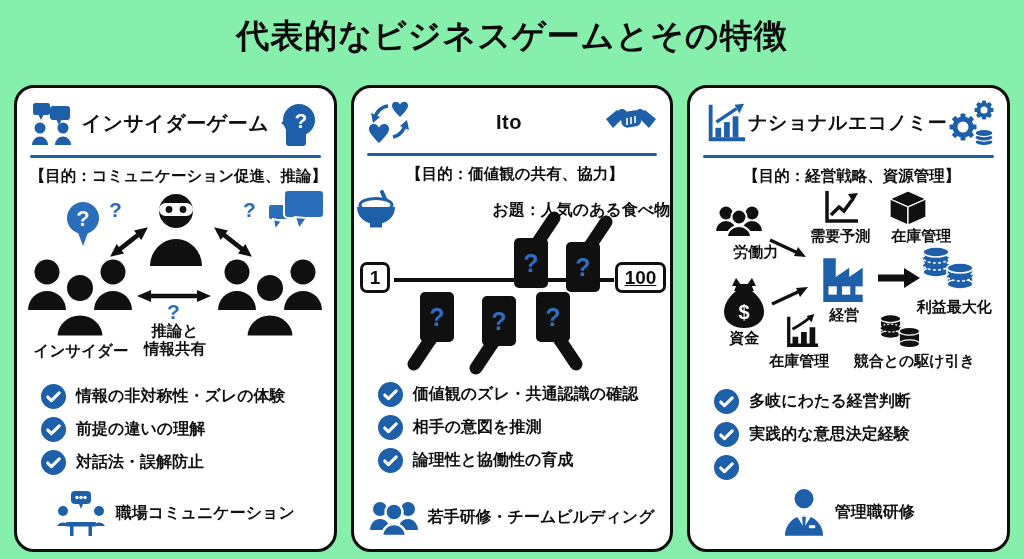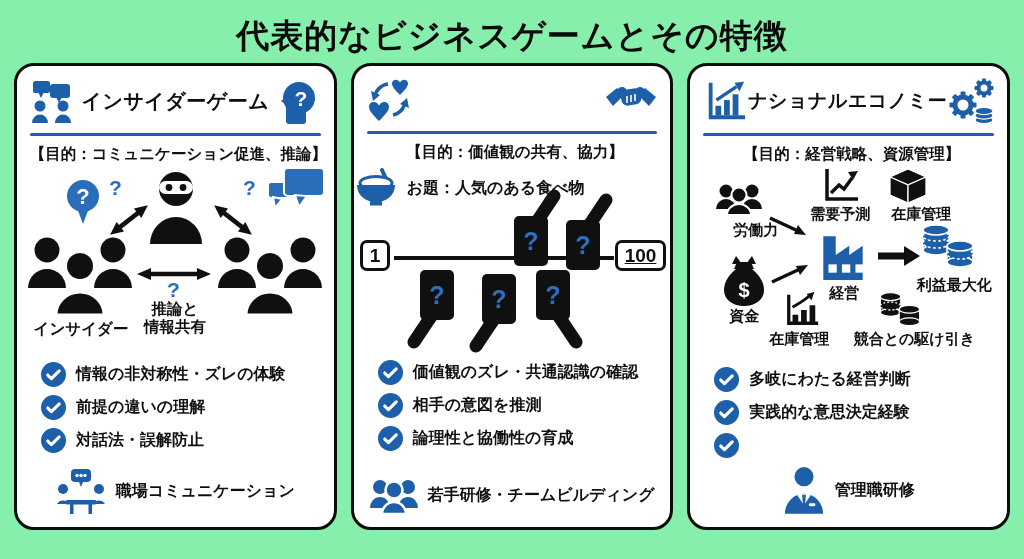--- a/index.html
+++ b/index.html
@@ -1,20 +1,20 @@
 <!DOCTYPE html>
 <html><head>
 <meta charset="utf-8">
 <style>
   * { margin:0; padding:0; box-sizing:border-box; }
   html,body { background:#ffffff; }
   body { font-family:"Liberation Sans","DejaVu Sans",sans-serif; color:#101010; }
   .page { position:relative; width:1024px; height:559px; background:#86efac; overflow:hidden; }
   .main-title { text-align:center; font-size:33px; font-weight:800; letter-spacing:1px; padding-top:14px; color:#0b0b0b; }
-  .cards-row { display:flex; gap:14px; padding:0 14px; margin-top:4px; }
+  .cards-row { display:flex; gap:14px; padding:0 14px; margin-top:26px; }
   .card { flex:1; height:467px; background:#fff; border:3.5px solid #0d0d0d; border-radius:20px; display:flex; flex-direction:column; overflow:hidden; }
   .card-header { display:flex; align-items:center; justify-content:space-between; padding:12px 13px 7px 13px; }
   .card-title { flex:1; text-align:center; font-size:20px; font-weight:800; letter-spacing:0.5px; }
   .divider { height:3px; background:#1d5fa8; margin:2px 13px 0 13px; border-radius:2px; }
   .purpose { text-align:center; font-weight:800; font-size:15.5px; padding:8px 1px 1px 7px; white-space:nowrap; }
   .illus { position:relative; height:188px; width:100%; }
   .abs { position:absolute; }
   .ill-label { position:absolute; font-weight:800; font-size:15.5px; text-align:center; line-height:1.15; }
   .q-mark { position:absolute; color:#2a6db8; font-size:21px; font-weight:800; }
   .num-box { position:absolute; background:#fff; border:3px solid #101010; border-radius:7px; font-weight:800; font-size:19px; padding:3px 7px; line-height:1; }
@@ -189,40 +189,41 @@
     <div class="card">
       <div class="card-header">
         <svg width="46" height="44" viewBox="0 0 46 44">
           <path d="M12,43 C5.4,36.6 2,32.5 2,28.8 C2,25.9 4.2,24 6.8,24 C8.8,24 10.7,25.2 12,27.4 C13.3,25.2 15.2,24 17.2,24 C19.8,24 22,25.9 22,28.8 C22,32.5 18.6,36.6 12,43 Z" fill="#1d5fa8"></path>
           <path d="M33,17 C27.7,11.9 25,8.6 25,5.6 C25,3.3 26.8,1.8 28.8,1.8 C30.4,1.8 32,2.8 33,4.5 C34,2.8 35.6,1.8 37.2,1.8 C39.2,1.8 41,3.3 41,5.6 C41,8.6 38.3,11.9 33,17 Z" fill="#1d5fa8"></path>
           <path d="M8,18 A15,15 0 0 1 21,6" stroke="#1d5fa8" stroke-width="3.5" fill="none"></path>
           <polygon points="6,23 4,13 13,17" fill="#1d5fa8"></polygon>
           <path d="M38,24 A15,15 0 0 1 26,37" stroke="#1d5fa8" stroke-width="3.5" fill="none"></path>
           <polygon points="40,20 42,30 33,26" fill="#1d5fa8"></polygon>
         </svg>
+        <div class="card-title">Ito</div>
         <svg width="52" height="38" viewBox="0 0 52 38">
           <g fill="#1d5fa8">
             <polygon points="1,16 12,7 19,14 8,25"></polygon>
             <polygon points="51,16 40,7 33,14 44,25"></polygon>
             <rect x="16" y="8" width="20" height="16" rx="6" transform="rotate(-10 26 16)"></rect>
             <circle cx="17" cy="11" r="5"></circle>
               <circle cx="35" cy="11" r="5"></circle>
           </g>
           <g stroke="#ffffff" stroke-width="1.6">
             <line x1="22" y1="15" x2="22" y2="22"></line>
               <line x1="26" y1="14" x2="26" y2="21"></line>
               <line x1="30" y1="13" x2="30" y2="20"></line>
           </g>
         </svg>
       </div>
       <div class="divider"></div>
       <div class="purpose">【目的：価値観の共有、協力】</div>
 
       <div class="illus">
-        <div class="abs" style="left:0; top:4px; width:100%; display:flex; align-items:center; justify-content:flex-start; gap:9px;">
+        <div class="abs" style="left:0; top:4px; width:100%; display:flex; align-items:center; justify-content:space-between; gap:9px;">
           <svg width="44" height="40" viewBox="0 0 44 40">
             <line x1="28" y1="2" x2="33" y2="13" stroke="#1d5fa8" stroke-width="4" stroke-linecap="round"></line>
             <ellipse cx="22" cy="15" rx="16" ry="6.5" fill="#ffffff" stroke="#1d5fa8" stroke-width="3"></ellipse>
             <path d="M3,17 h38 c0,10 -8,17 -19,17 c-11,0 -19,-7 -19,-17 z" fill="#1d5fa8"></path>
             <rect x="16" y="33" width="12" height="4.5" fill="#1d5fa8"></rect>
           </svg>
           <span style="font-weight:800; font-size:16px;">お題：人気のある食べ物</span>
         </div>
 
         <div class="num-box" style="left:6px; top:76px;">1</div>

